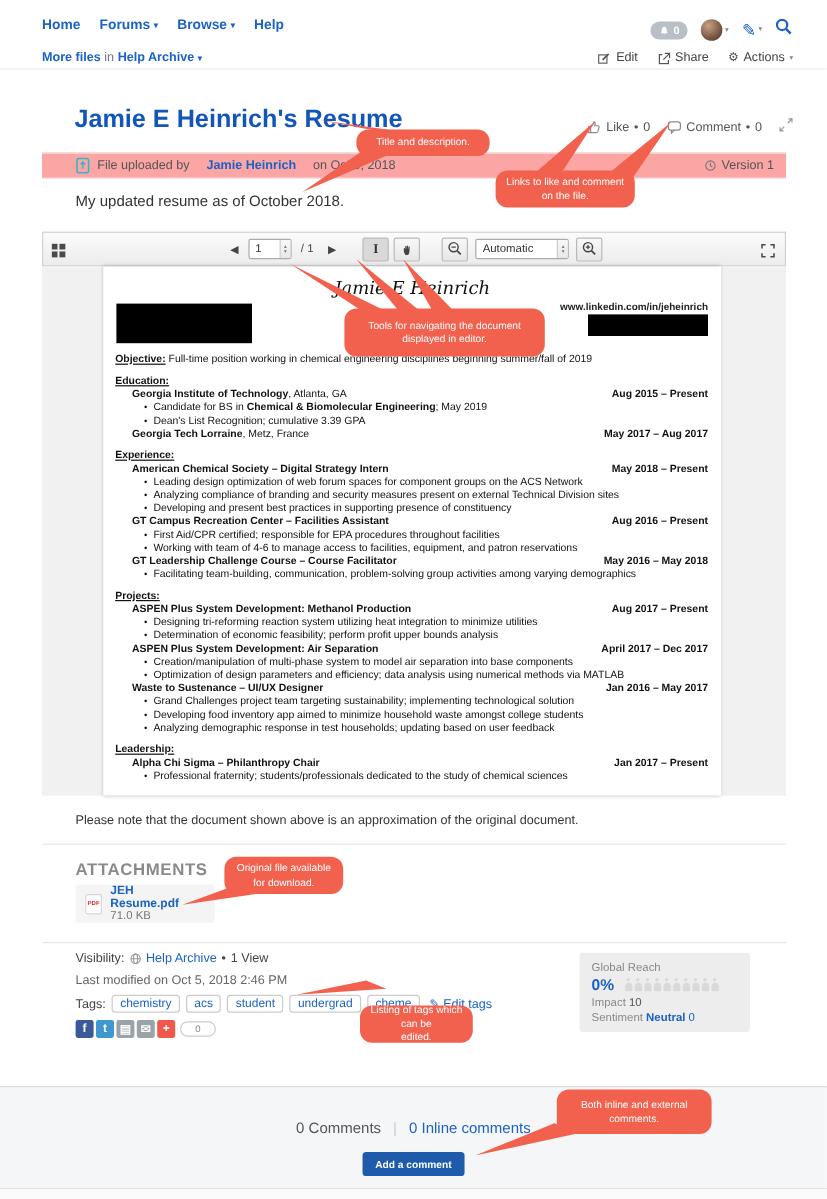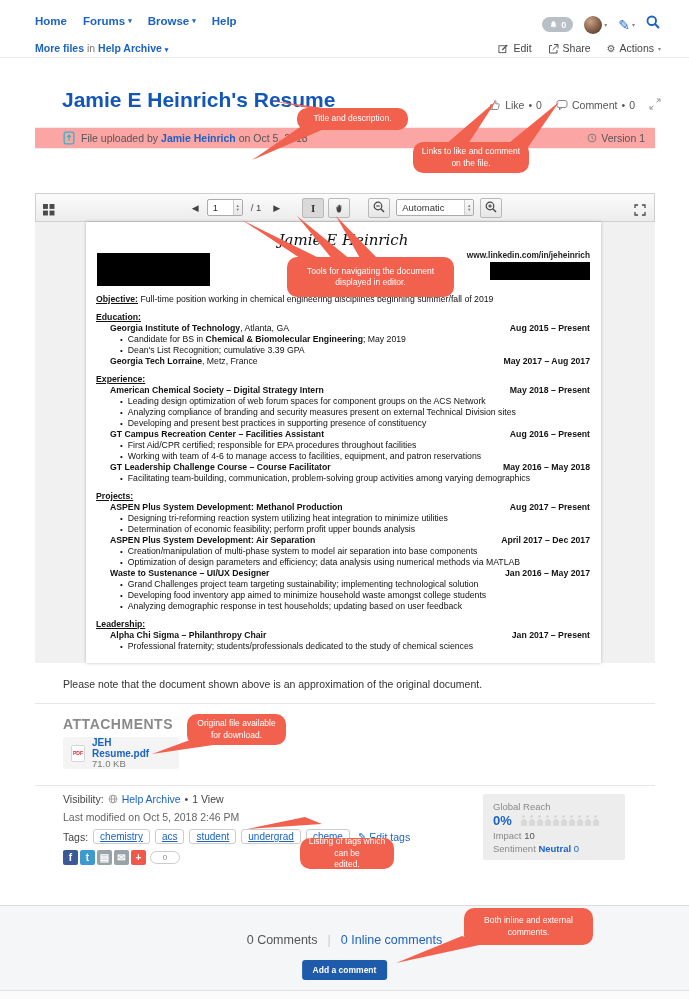--- a/index.html
+++ b/index.html
@@ -27,21 +27,21 @@
   .crumb-action{display:flex;align-items:center;gap:4px;font-size:10.5px;}
   .gear{font-size:10px;color:#555;}
 
   
   .doc-title{position:absolute;left:62px;top:88px;font-size:21px;color:#1256ba;}
   .title-actions{position:absolute;right:28px;top:98px;display:flex;gap:14px;align-items:center;color:#555;font-size:10.5px;}
   .t-act{display:flex;align-items:center;gap:4px;}
 
   
   .file-bar{position:absolute;left:35px;right:34px;top:127px;height:22px;background:#fca5a5;border-top:1px solid #ededed;border-bottom:1px solid #ededed;font-size:10.5px;color:#555;display:flex;align-items:center;padding:0 10px 0 28px;}
-  .file-bar .lnk{color:var(--blue);font-weight:bold;margin:0 3px;}
+  .file-bar .lnk{color:var(--blue);font-weight:bold;margin:0 14px;}
   .version{margin-left:auto;display:flex;align-items:center;gap:4px;color:#555;}
 
   .description{position:absolute;left:63px;top:161px;font-size:12.5px;color:#333;}
 
   
   .toolbar{position:absolute;left:35px;top:193px;width:620px;height:29px;background:linear-gradient(#fbfbfb,#ececec);border:1px solid #cfcfcf;display:flex;align-items:center;}
   .tb-left{position:absolute;left:7px;top:8px;}
   .tb-right{position:absolute;right:8px;top:8px;}
   .tb-center{margin:0 auto;display:flex;align-items:center;gap:4px;}
   .arrow-btn{font-size:9px;color:#444;padding:2px 4px;}
@@ -82,21 +82,21 @@
   .pdf-icon{width:14px;height:17px;background:#fff;border:1px solid #d6d6d6;border-radius:2px;display:flex;align-items:center;justify-content:center;font-size:5px;font-weight:bold;color:#d7282f;}
   .file-name{font-size:10px;font-weight:bold;color:var(--blue);line-height:11px;}
   .file-size{font-size:9.5px;color:#777;line-height:10px;}
 
   
   .vis-line{position:absolute;left:63px;top:793px;font-size:10.5px;color:#444;display:flex;align-items:center;gap:4px;}
   .bold-label{font-weight:normal;}
   .blue-link{color:var(--blue);}
   .lastmod{position:absolute;left:63px;top:811px;font-size:10.5px;color:#666;}
   .tags-row{position:absolute;left:63px;top:829px;display:flex;align-items:center;gap:5px;font-size:10.5px;color:#444;}
-  .tag{border:1px solid #ccc;border-radius:3px;padding:1px 6px;color:var(--blue);font-size:10px;background:#fff;text-decoration:underline;}
+  .tag{border:1px solid #ccc;border-radius:3px;padding:1px 6px;color:var(--blue);font-size:10px;background:#fff;}
   .edit-tags{color:var(--blue);display:flex;align-items:center;gap:3px;margin-left:3px;}
   .share-row{position:absolute;left:63px;top:850px;display:flex;gap:2px;align-items:center;}
   .sicon{width:15px;height:15px;border-radius:2px;color:#fff;font-size:10px;font-weight:bold;display:flex;align-items:center;justify-content:center;}
   .share-counter{height:13px;border:1px solid #ccc;border-radius:7px;width:30px;font-size:8px;color:#888;display:flex;align-items:center;justify-content:center;margin-left:2px;background:#fff;}
 
   
   .greach{position:absolute;left:483px;top:794px;width:142px;height:66px;background:#ededed;padding:7px 10px;border-radius:2px;}
   .gr-title{font-size:9.5px;color:#888;}
   .gr-row{display:flex;align-items:center;gap:9px;margin-top:1px;}
   .gr-pct{font-size:13px;font-weight:bold;color:var(--blue);}
@@ -234,20 +234,21 @@
     <span>on Oct 5, 2018</span>
     <span class="version">
       <svg width="10" height="10" viewBox="0 0 11 11">
           <circle cx="5.5" cy="5.5" r="4.3" fill="none" stroke="#777"></circle>
           <path d="M5.5 3 V5.7 L7.2 6.8" fill="none" stroke="#777"></path>
         </svg>
       <span>Version 1</span>
     </span>
   </div>
 
+  <div class="description">My updated resume as of October 2018.</div>
 
   <div class="toolbar">
     <span class="tb-left">
       <svg width="12" height="12" viewBox="0 0 11 11">
           <rect x="0" y="0" width="4.5" height="4.5" fill="#4a4a4a"></rect>
           <rect x="6" y="0" width="4.5" height="4.5" fill="#4a4a4a"></rect>
           <rect x="0" y="6" width="4.5" height="4.5" fill="#4a4a4a"></rect>
           <rect x="6" y="6" width="4.5" height="4.5" fill="#4a4a4a"></rect>
         </svg>
     </span>

